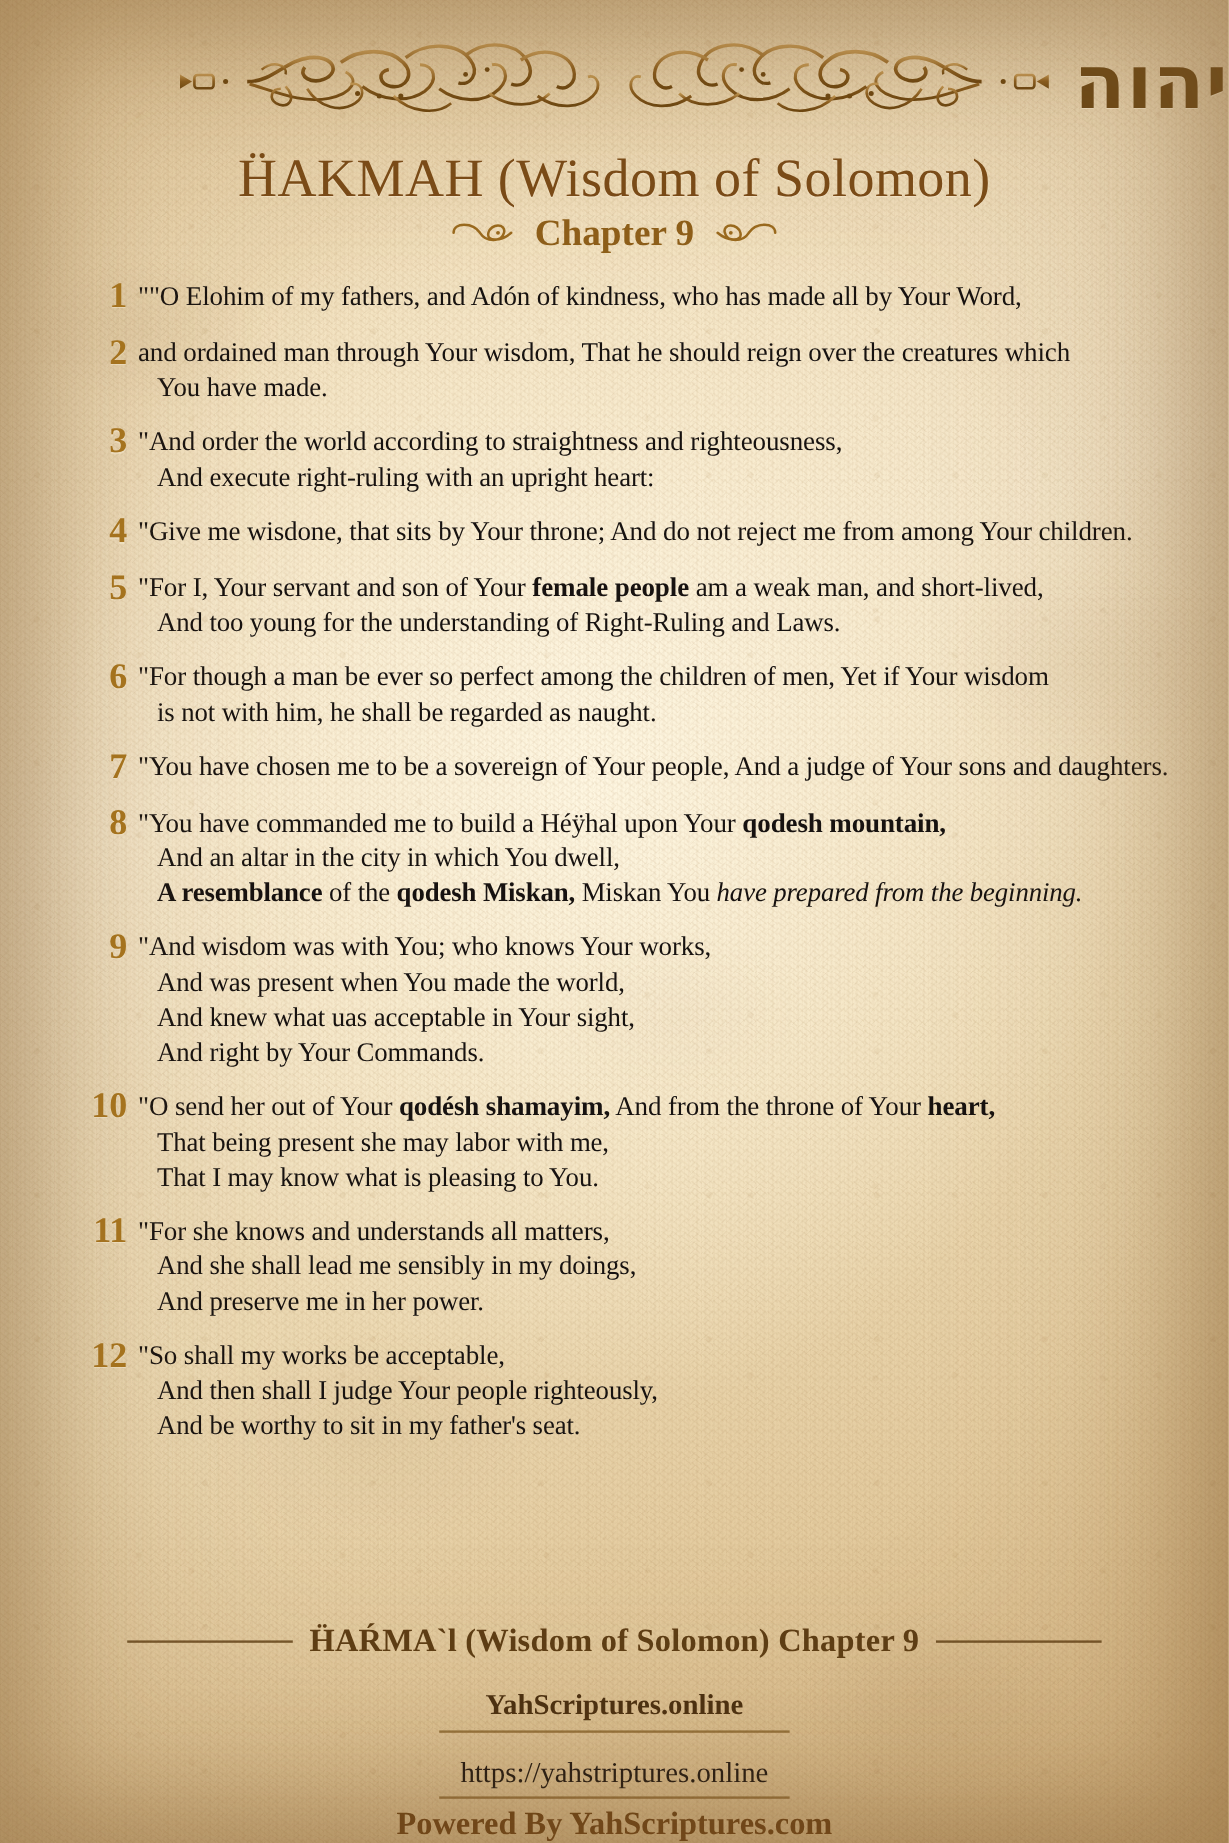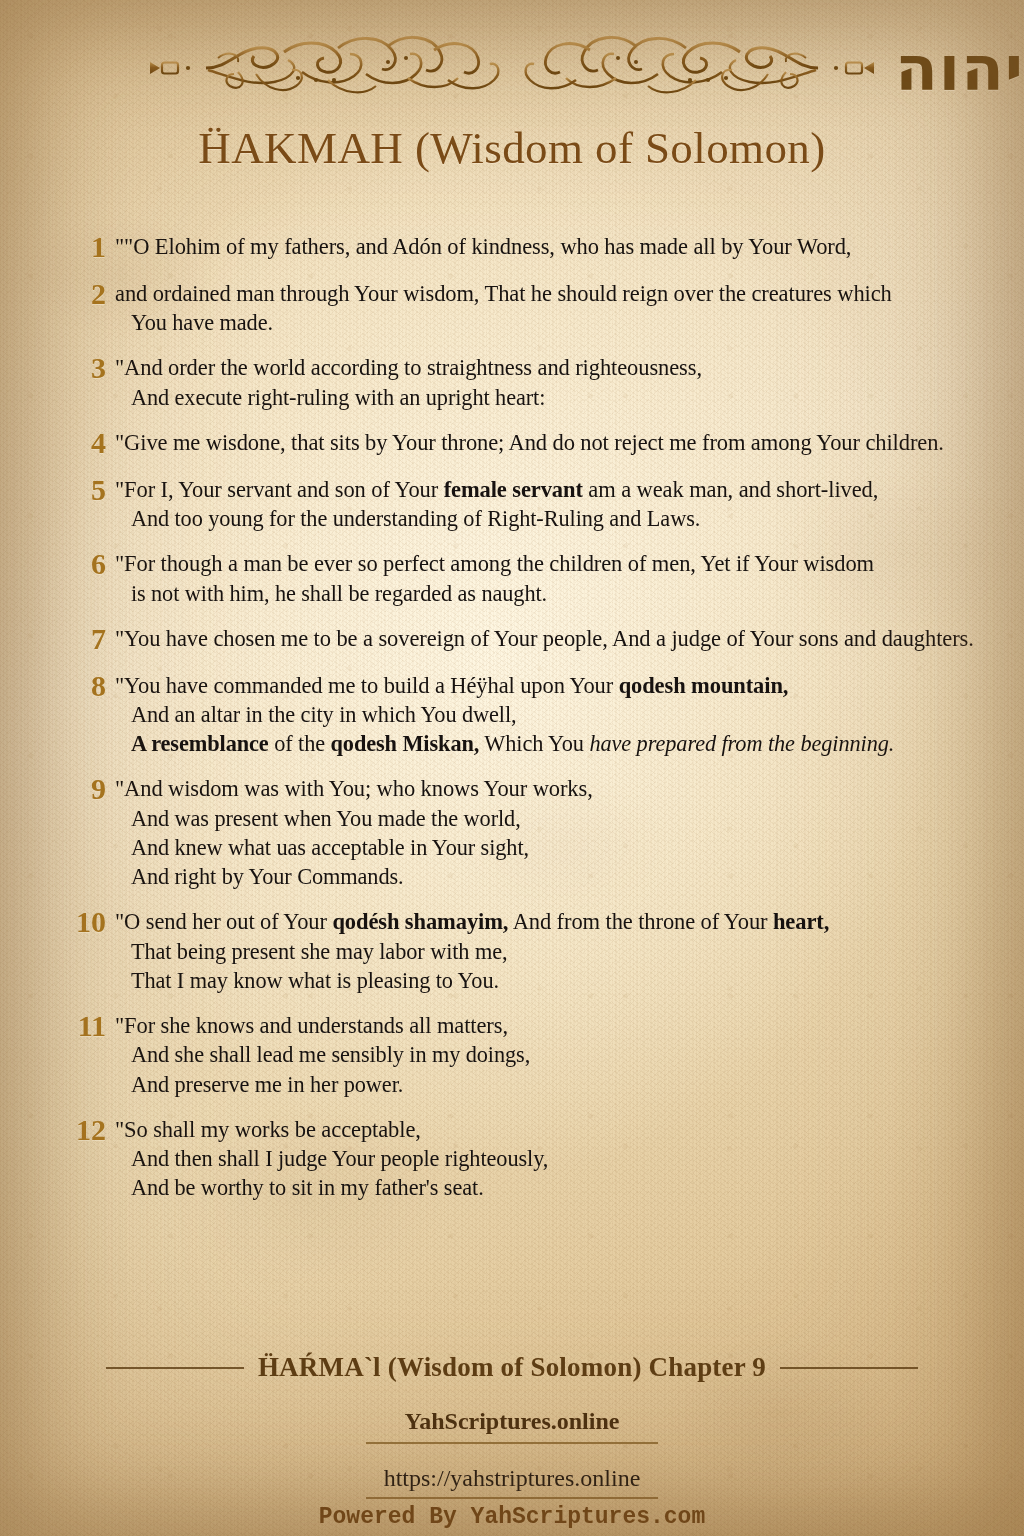--- a/index.html
+++ b/index.html
@@ -84,21 +84,21 @@
 
   
   .footer{position:absolute;left:0;top:1352px;width:1024px;text-align:center;}
   .frow{display:flex;align-items:center;justify-content:center;gap:14px;}
   .frule{display:block;width:138px;height:2px;background:#5d3d14;opacity:.82;}
   .ftitle{color:#5d3d14;font-size:27px;font-weight:700;letter-spacing:.2px;}
   .fsite{margin-top:25px;color:#4a2f10;font-size:24px;font-weight:700;}
   .fsep{width:292px;height:2px;background:#7d5a22;opacity:.75;margin:7px auto 0;}
   .furl{margin-top:21px;color:#1d1510;font-size:24px;}
   .fsep2{width:292px;height:2px;background:#7d5a22;opacity:.75;margin:5px auto 0;}
-  .fpow{margin-top:5px;color:#6a3f12;font-size:23px;font-weight:700;font-family:Liberation Mono, monospace;}
+  .fpow{margin-top:5px;color:#6a3f12;font-size:27px;font-weight:700;}
 </style>
 </head>
 <body>
 
 <div class="page">
   <div class="tex"></div>
   <div class="tex2"></div>
 
   <div class="content">
 
@@ -144,20 +144,37 @@
 
         <g transform="translate(936,14) scale(-1,1)">
             <use href="#flour"></use>
           </g>
       </svg>
       <div class="tetra">יהוה</div>
     </div>
 
     <div class="title">ḦAKMAH (Wisdom of Solomon)</div>
 
+    <div class="chapline">
+      <span class="orn">
+        <svg viewBox="0 0 58 26" xmlns="http://www.w3.org/2000/svg">
+          <path d="M4,13 C4,4 20,4 26,13 C31,21 44,21 46,13 C48,5 35,5 33,13 C31,21 44,20 52,13" fill="none" stroke="#9a6a1e" stroke-width="2.1" stroke-linecap="round"></path>
+          <circle cx="41" cy="13" r="1.6" fill="#9a6a1e"></circle>
+        </svg>
+      </span>
+      <span class="chapname">Chapter 9</span>
+      <span class="orn">
+        <svg viewBox="0 0 58 26" xmlns="http://www.w3.org/2000/svg">
+          <g transform="translate(58,0) scale(-1,1)">
+            <path d="M4,13 C4,4 20,4 26,13 C31,21 44,21 46,13 C48,5 35,5 33,13 C31,21 44,20 52,13" fill="none" stroke="#9a6a1e" stroke-width="2.1" stroke-linecap="round"></path>
+            <circle cx="41" cy="13" r="1.6" fill="#9a6a1e"></circle>
+          </g>
+        </svg>
+      </span>
+    </div>
 
     <div class="verses" id="verses">
         <div class="verse">
           <div class="vnum">1</div>
           <div class="vbody">
             <span class="vline"><span>""O Elohim of my fathers, and Adón of kindness, who has made all by Your Word,</span></span>
           </div>
         </div>
         <div class="verse">
           <div class="vnum">2</div>
@@ -175,21 +192,21 @@
         </div>
         <div class="verse">
           <div class="vnum">4</div>
           <div class="vbody">
             <span class="vline"><span>"Give me wisdone, that sits by Your throne; And do not reject me from among Your children.</span></span>
           </div>
         </div>
         <div class="verse">
           <div class="vnum">5</div>
           <div class="vbody">
-            <span class="vline"><span>"For I, Your servant and son of Your </span><span class="b">female servant</span><span> am a weak man, and short-lived,</span></span>
+            <span class="vline"><span>"For I, Your servant and son of Your </span><span class="b">female people</span><span> am a weak man, and short-lived,</span></span>
             <span class="vline" style="display: block; transform-origin: left top; transform: scaleX(0.9922);"><span>And too young for the understanding of Right-Ruling and Laws.</span></span>
           </div>
         </div>
         <div class="verse">
           <div class="vnum">6</div>
           <div class="vbody">
             <span class="vline"><span>"For though a man be ever so perfect among the children of men, Yet if Your wisdom</span></span>
             <span class="vline" style="display: block; transform-origin: left top; transform: scaleX(0.9922);"><span>is not with him, he shall be regarded as naught.</span></span>
           </div>
         </div>
@@ -197,21 +214,21 @@
           <div class="vnum">7</div>
           <div class="vbody">
             <span class="vline"><span>"You have chosen me to be a sovereign of Your people, And a judge of Your sons and daughters.</span></span>
           </div>
         </div>
         <div class="verse">
           <div class="vnum">8</div>
           <div class="vbody">
             <span class="vline"><span>"You have commanded me to build a Héÿhal upon Your </span><span class="b">qodesh mountain,</span></span>
             <span class="vline" style="display: block; transform-origin: left top; transform: scaleX(0.9922);"><span>And an altar in the city in which You dwell,</span></span>
-            <span class="vline" style="display: block; transform-origin: left top; transform: scaleX(0.9922);"><span class="b">A resemblance</span><span> of the </span><span class="b">qodesh Miskan,</span><span> Which You </span><span class="i">have prepared from the beginning.</span></span>
+            <span class="vline" style="display: block; transform-origin: left top; transform: scaleX(0.9922);"><span class="b">A resemblance</span><span> of the </span><span class="b">qodesh Miskan,</span><span> Miskan You </span><span class="i">have prepared from the beginning.</span></span>
           </div>
         </div>
         <div class="verse">
           <div class="vnum">9</div>
           <div class="vbody">
             <span class="vline"><span>"And wisdom was with  You; who knows Your works,</span></span>
             <span class="vline" style="display: block; transform-origin: left top; transform: scaleX(0.9922);"><span>And was present when You made the world,</span></span>
             <span class="vline" style="display: block; transform-origin: left top; transform: scaleX(0.9922);"><span>And knew what uas acceptable in Your sight,</span></span>
             <span class="vline" style="display: block; transform-origin: left top; transform: scaleX(0.9922);"><span>And right by Your Commands.</span></span>
           </div>

